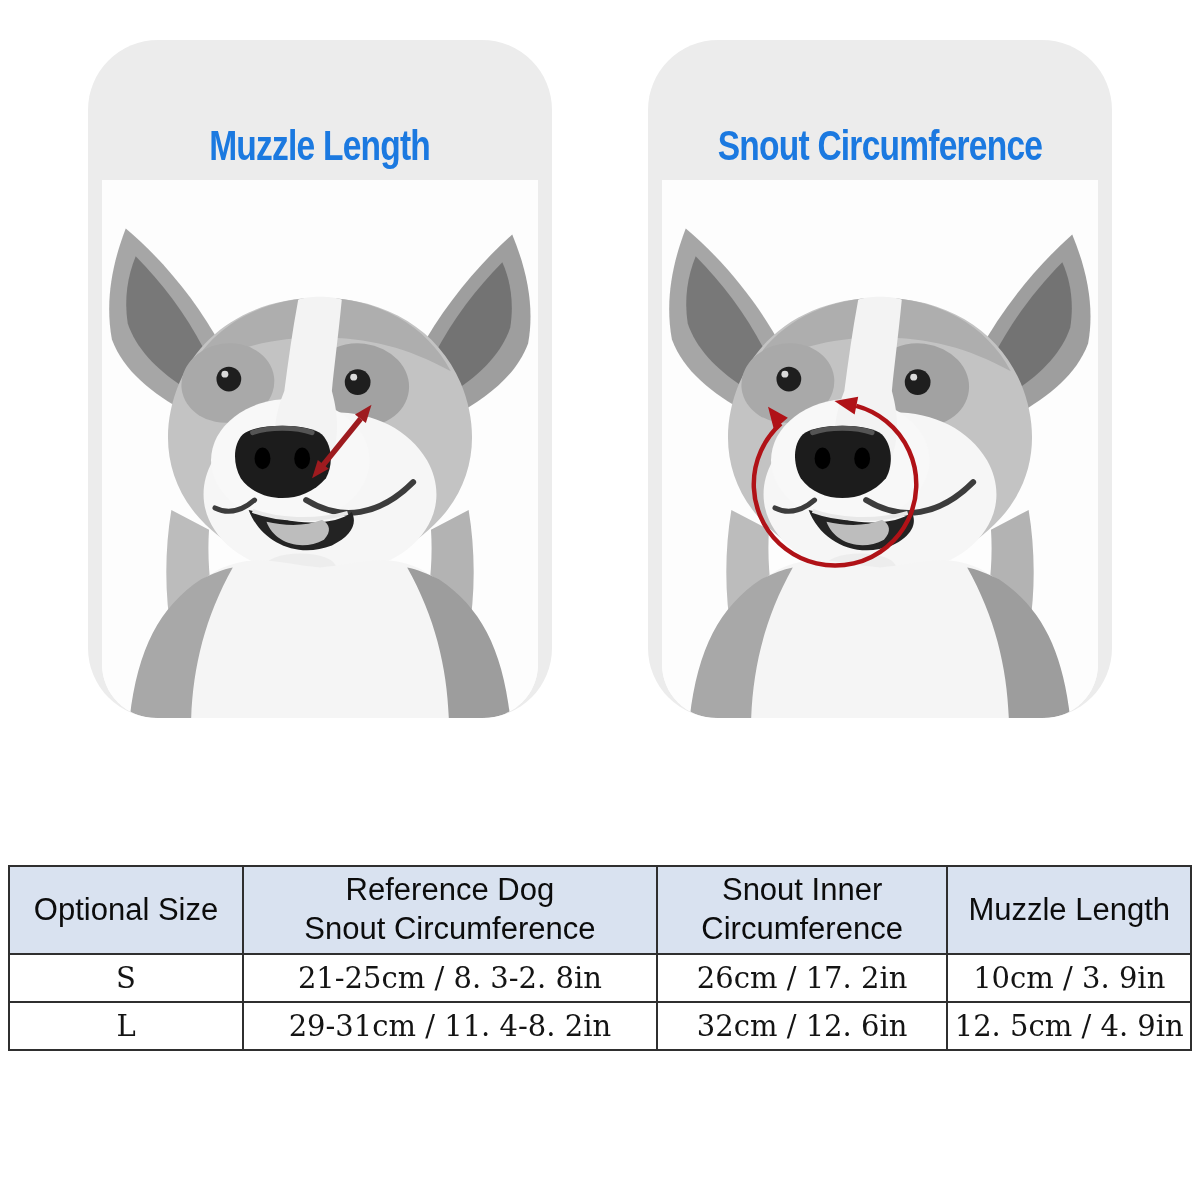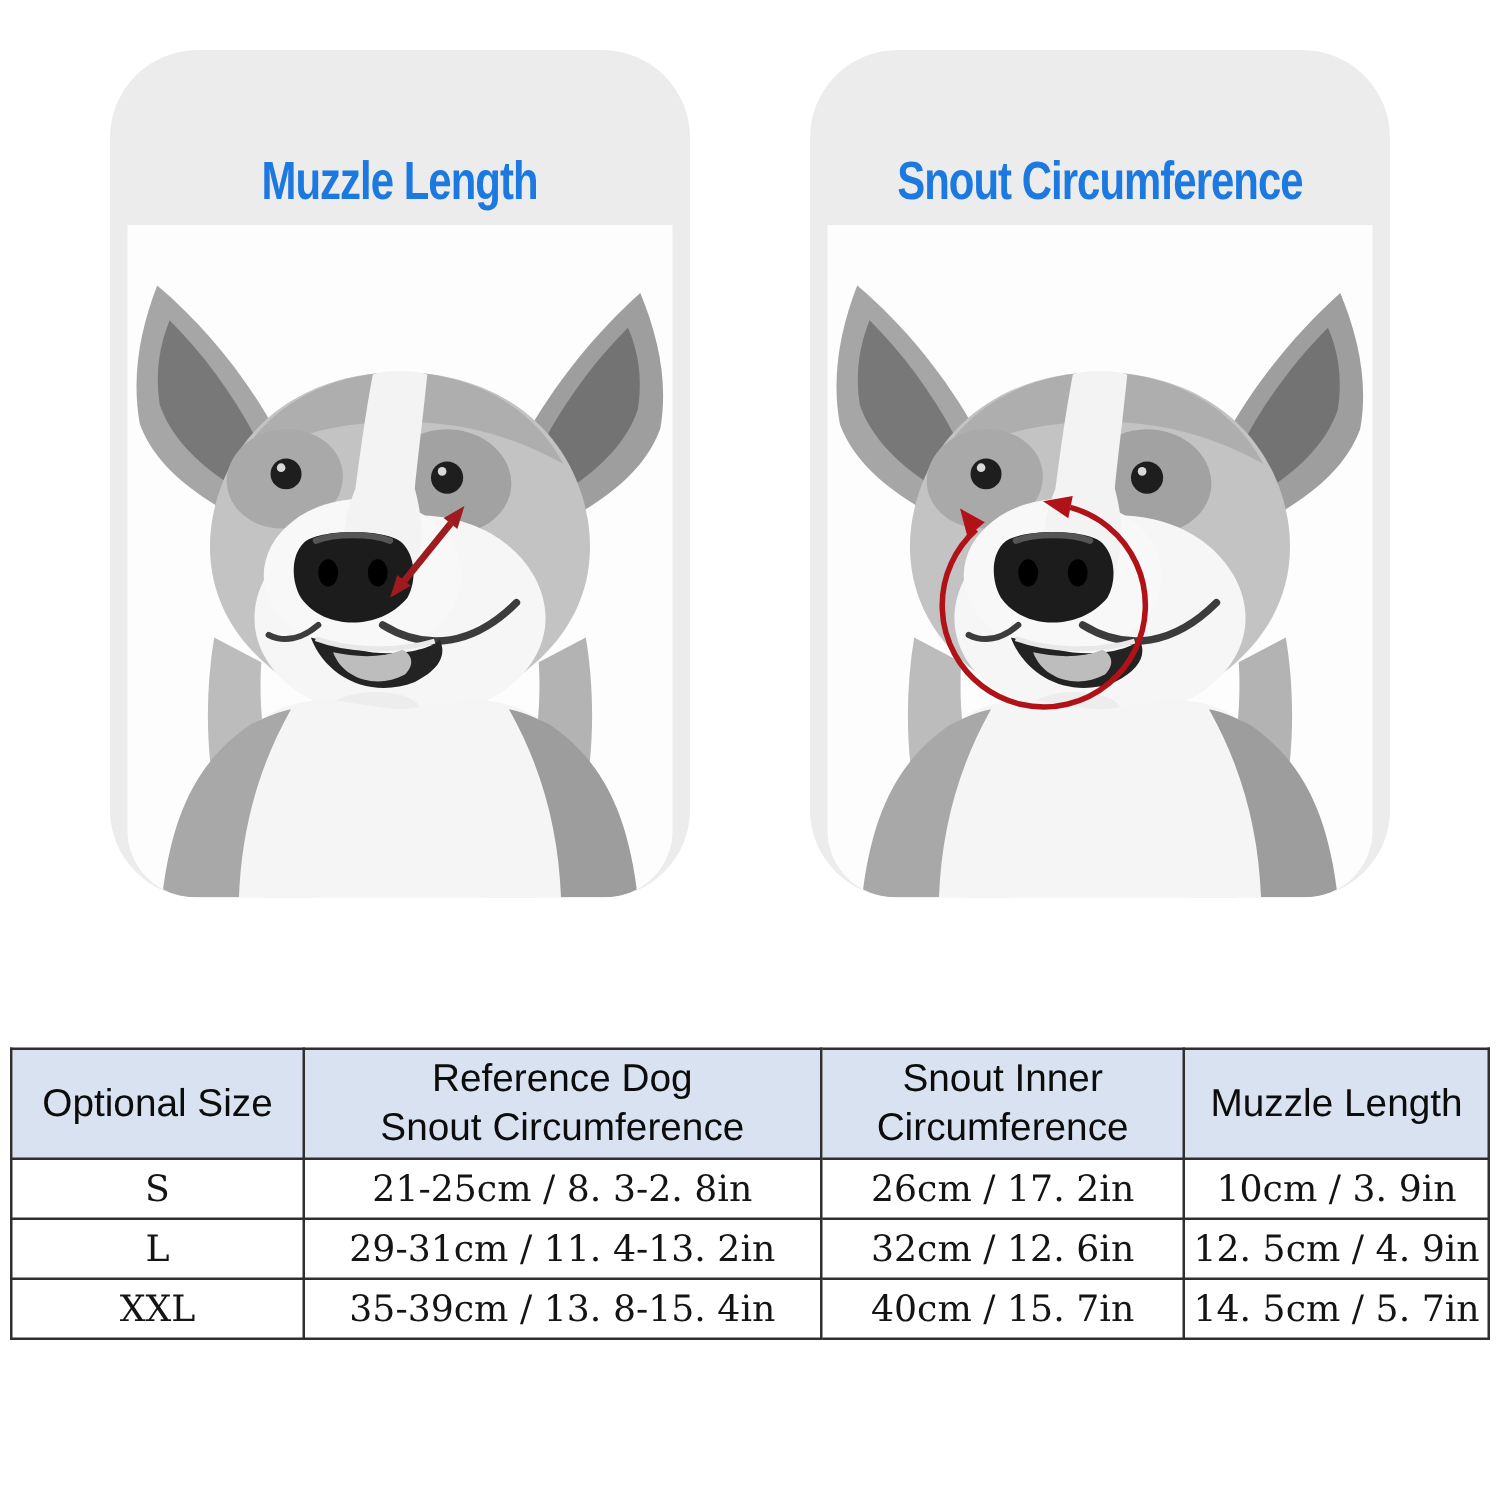--- a/index.html
+++ b/index.html
@@ -27,21 +27,21 @@
     transform-origin:50% 50%; white-space:nowrap;
   }
 
   .photo {
     position:absolute; left:14px; right:14px; top:140px; bottom:0;
     background:#fdfdfd; border-radius:0 0 54px 54px; overflow:hidden;
   }
   .photo svg { position:absolute; left:0; top:0; width:100%; height:100%; }
 
   
-  .size-table-wrap { position:absolute; left:8px; right:8px; top:838px; }
+  .size-table-wrap { position:absolute; left:8px; right:8px; top:865px; }
   table.size-table {
     width:100%; border-collapse:collapse; table-layout:fixed;
     background:#ffffff;
   }
   table.size-table th, table.size-table td {
     border:2px solid #2f2f2f; text-align:center; vertical-align:middle;
     overflow:hidden; white-space:nowrap; padding:0 2px;
   }
   table.size-table th {
     background:#d9e2f0; font-weight:normal; font-size:31px;
@@ -173,25 +173,19 @@
     </thead>
     <tbody>
       <tr>
         <td class="size-col">S</td>
         <td>21-25cm / 8. 3-2. 8in</td>
         <td>26cm / 17. 2in</td>
         <td>10cm / 3. 9in</td>
       </tr>
       <tr>
         <td class="size-col">L</td>
-        <td>29-31cm / 11. 4-13. 2in</td>
+        <td>29-31cm / 11. 4-8. 2in</td>
         <td>32cm / 12. 6in</td>
         <td>12. 5cm / 4. 9in</td>
-      </tr>
-      <tr>
-        <td class="size-col">XXL</td>
-        <td>35-39cm / 13. 8-15. 4in</td>
-        <td>40cm / 15. 7in</td>
-        <td>14. 5cm / 5. 7in</td>
       </tr>
     </tbody>
   </table>
 </div>
 
 </body></html>

